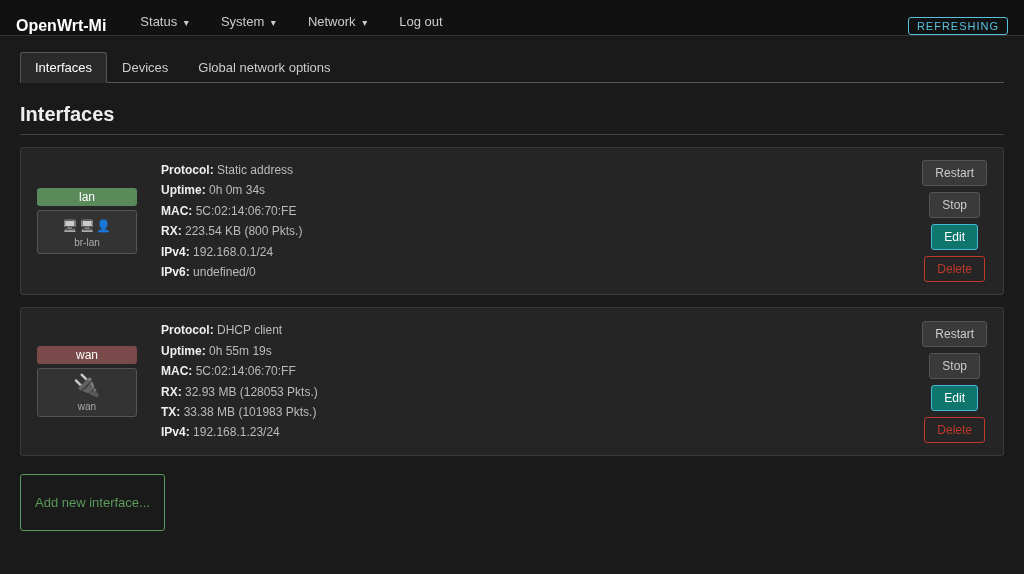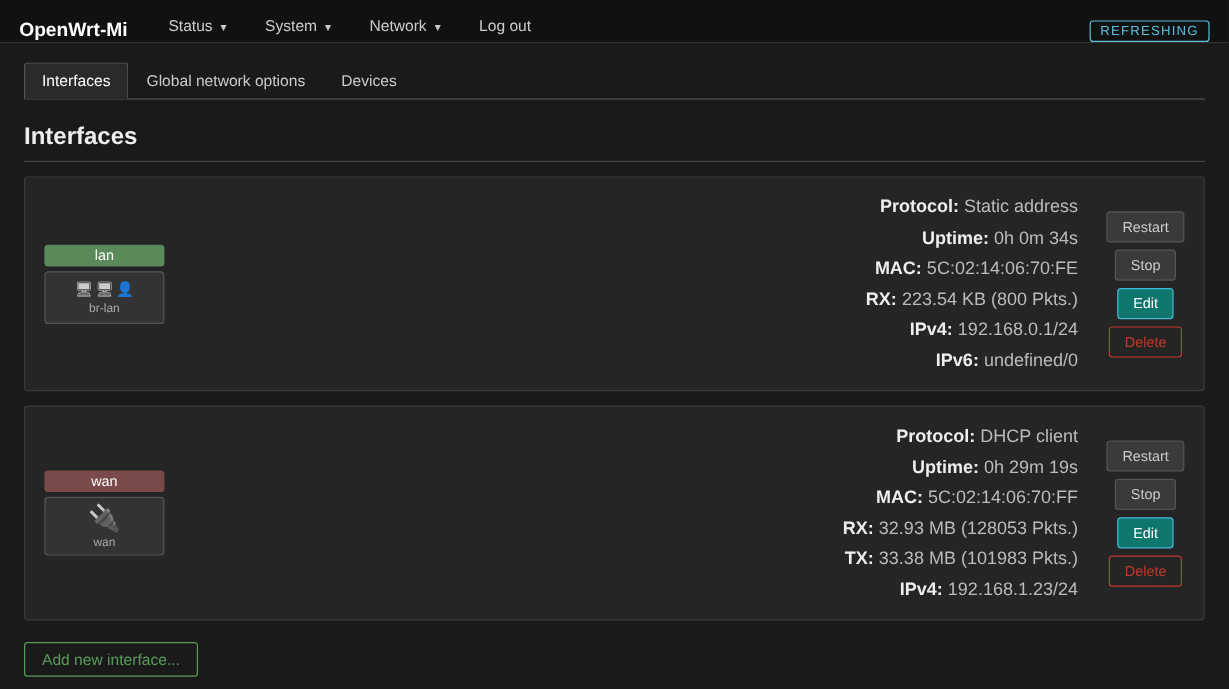--- a/index.html
+++ b/index.html
@@ -136,22 +136,21 @@
     }
     .iface-graphic .single-icon {
       font-size: 22px;
       color: #999;
     }
 
     
     .iface-info {
       flex: 1;
       line-height: 1.7;
-      font-size: 15px;
-      text-align: right;
+      font-size: 12px;
     }
     .iface-info .label { color: #eee; font-weight: bold; }
     .iface-info .val { color: #bbb; }
 
     
     .iface-buttons {
       display: flex;
       gap: 6px;
       align-items: center;
       flex-direction: column;
@@ -179,21 +178,21 @@
       background: transparent;
       border-color: #c0392b;
       color: #c0392b;
     }
 
     
     .add-iface-btn {
       border: 1px solid #5a9a5a;
       background: transparent;
       color: #5a9a5a;
-      padding: 6px 14px;
+      padding: 20px 14px;
       border-radius: 3px;
       cursor: pointer;
       font-size: 13px;
       margin-top: 6px;
       margin-bottom: 16px;
     }
 
     
     .lan-icons {
       display: flex;
@@ -228,22 +227,22 @@
     <span class="nav-item">Log out</span>
   </div>
   <span class="refreshing-badge">REFRESHING</span>
 </nav>
 
 <div class="main">
 
   
   <div class="tabs">
     <div class="tab active">Interfaces</div>
+    <div class="tab">Devices</div>
     <div class="tab">Global network options</div>
-    <div class="tab">Devices</div>
   </div>
 
   
   <div class="page-title">Interfaces</div>
 
   
   <div class="interface-card">
     <div class="iface-icon-box">
       <span class="iface-name-label lan-color">lan</span>
       <div class="iface-graphic">
@@ -278,21 +277,21 @@
     <div class="iface-icon-box">
       <span class="iface-name-label wan-color">wan</span>
       <div class="iface-graphic">
         <span class="single-icon">🔌</span>
         <div class="bridge-label">wan</div>
       </div>
     </div>
 
     <div class="iface-info">
       <div><span class="label">Protocol:</span> <span class="val">DHCP client</span></div>
-      <div><span class="label">Uptime:</span> <span class="val">0h 29m 19s</span></div>
+      <div><span class="label">Uptime:</span> <span class="val">0h 55m 19s</span></div>
       <div><span class="label">MAC:</span> <span class="val">5C:02:14:06:70:FF</span></div>
       <div><span class="label">RX:</span> <span class="val">32.93 MB (128053 Pkts.)</span></div>
       <div><span class="label">TX:</span> <span class="val">33.38 MB (101983 Pkts.)</span></div>
       <div><span class="label">IPv4:</span> <span class="val">192.168.1.23/24</span></div>
     </div>
 
     <div class="iface-buttons">
       <button class="btn btn-default">Restart</button>
       <button class="btn btn-default">Stop</button>
       <button class="btn btn-info">Edit</button>

